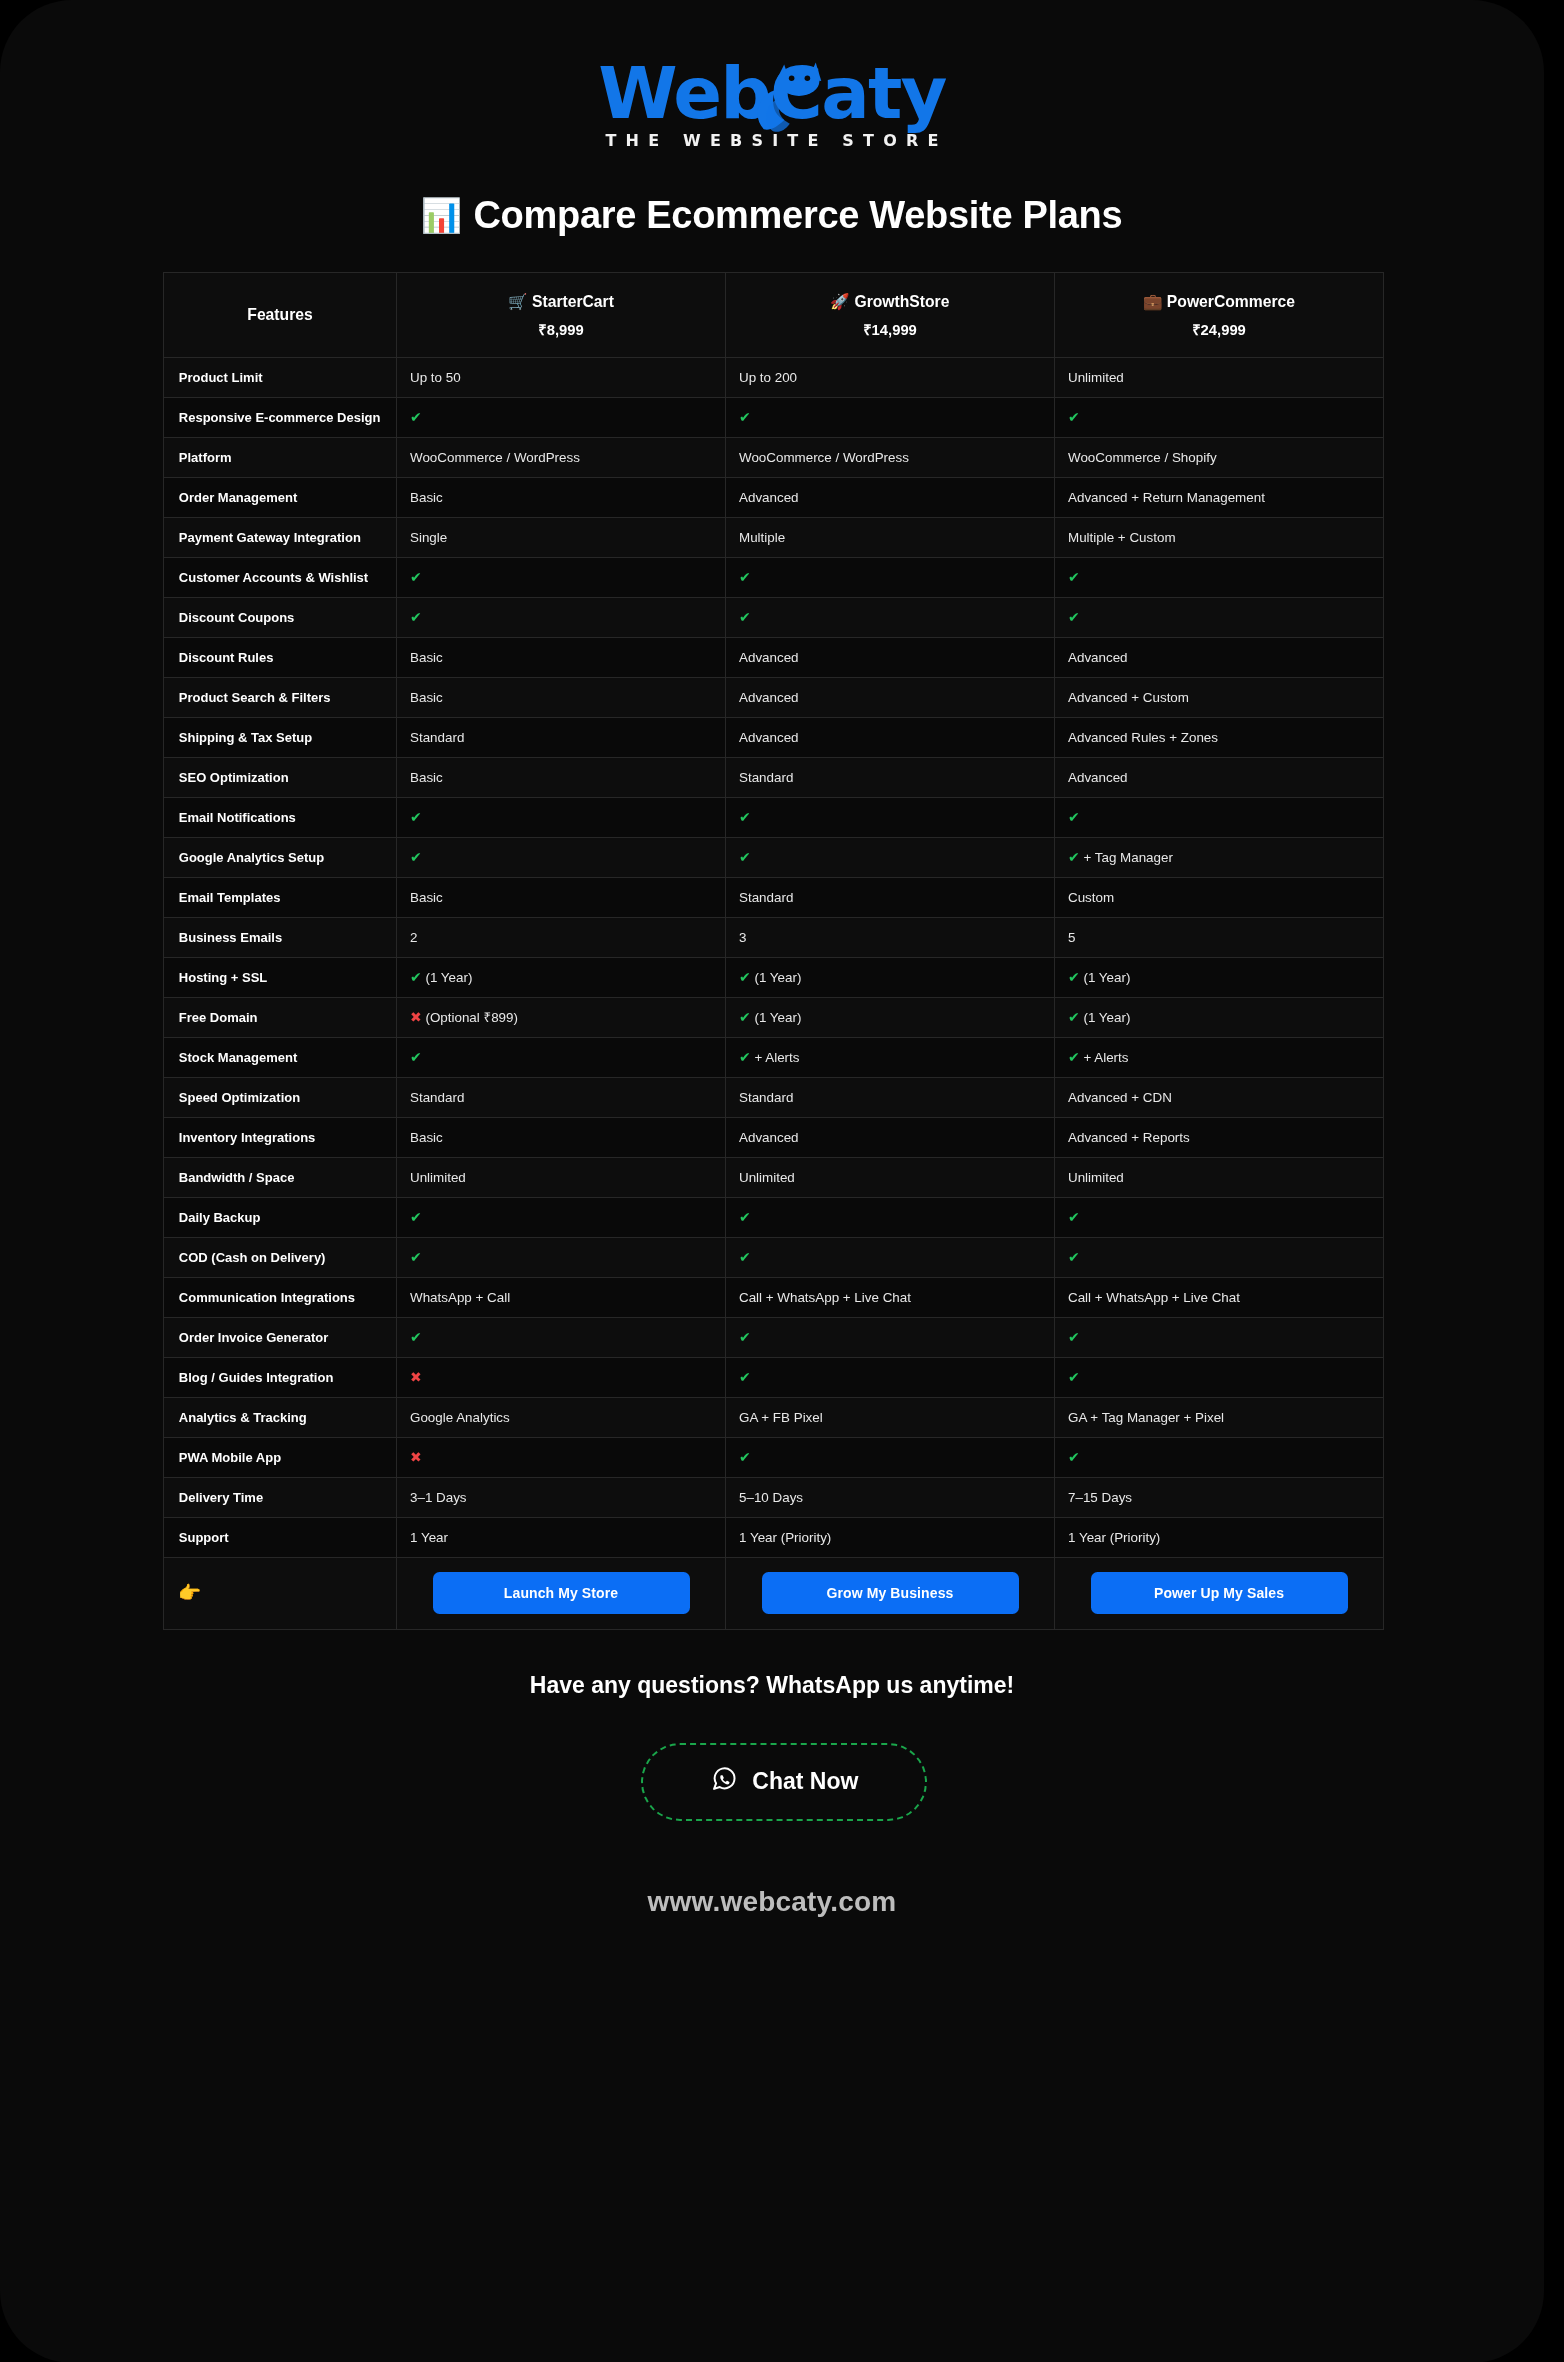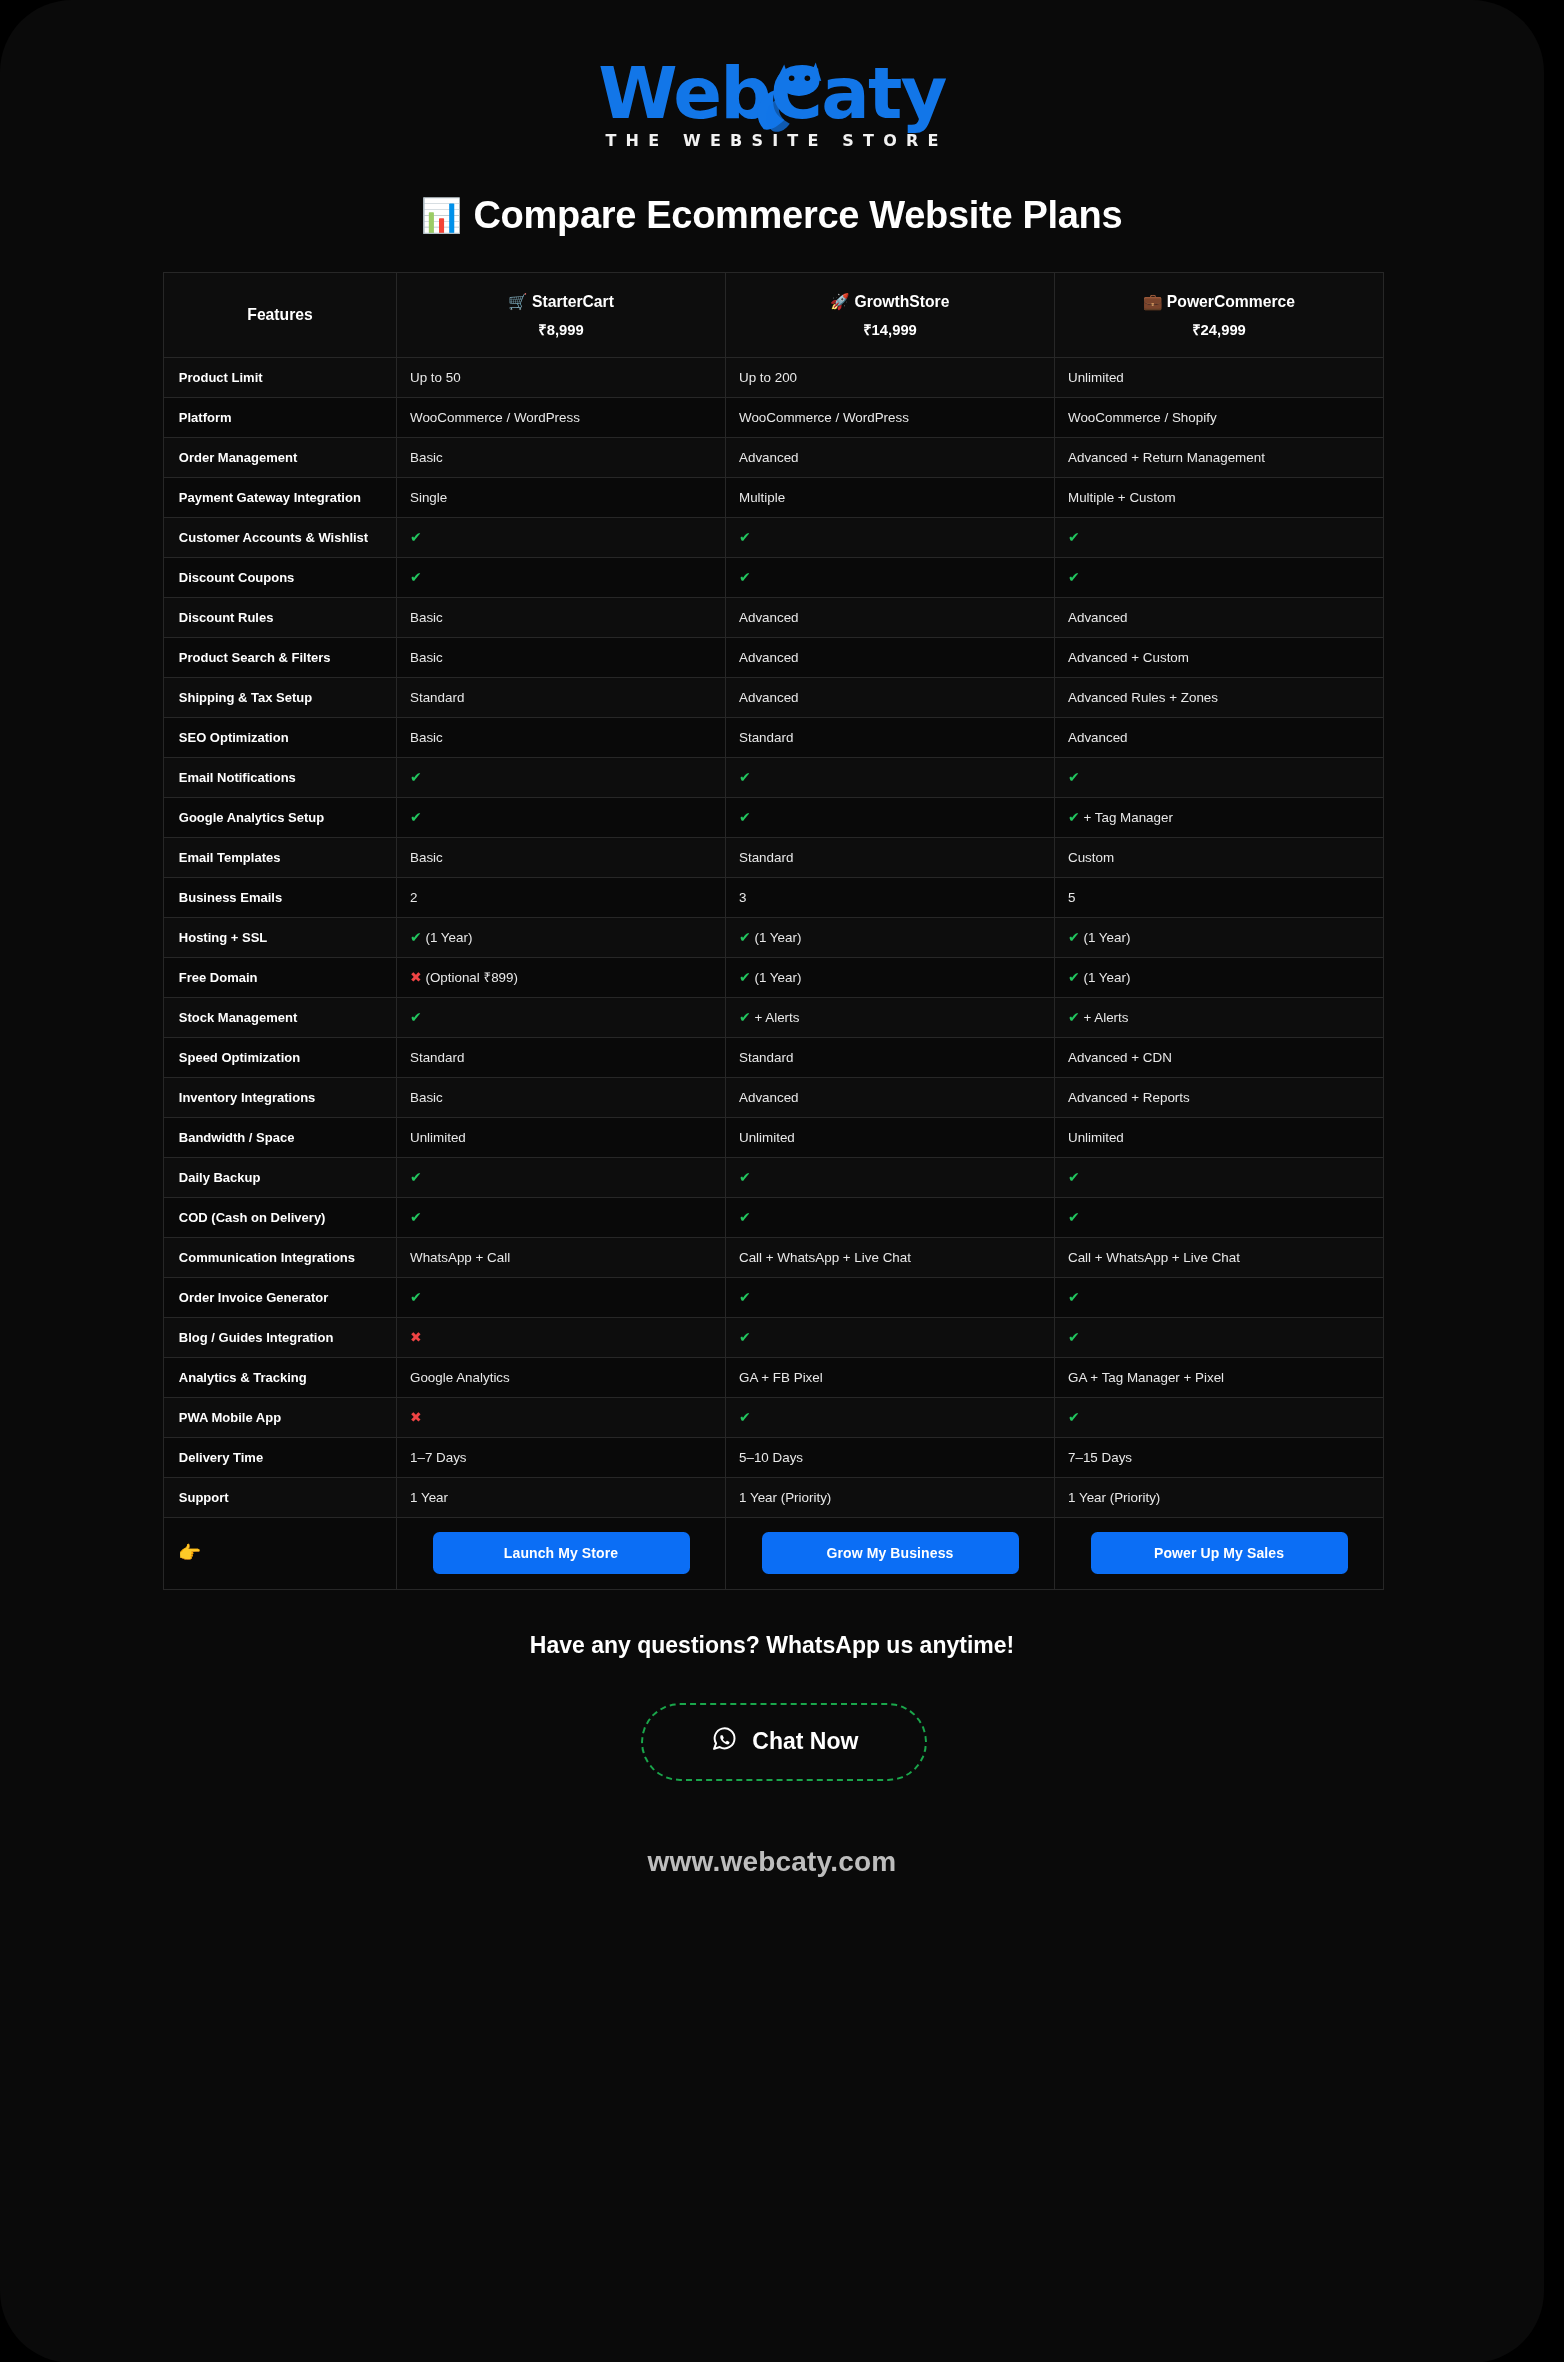--- a/index.html
+++ b/index.html
@@ -271,20 +271,26 @@
         </tr>
       </thead>
       <tbody id="tbody">
           <tr>
             <td class="feat">Product Limit</td>
             <td>Up to 50</td>
             <td>Up to 200</td>
             <td>Unlimited</td>
           </tr>
           <tr>
+            <td class="feat">Responsive E-commerce Design</td>
+            <td><span class="ic ic-yes">✔</span></td>
+            <td><span class="ic ic-yes">✔</span></td>
+            <td><span class="ic ic-yes">✔</span></td>
+          </tr>
+          <tr>
             <td class="feat">Platform</td>
             <td>WooCommerce / WordPress</td>
             <td>WooCommerce / WordPress</td>
             <td>WooCommerce / Shopify</td>
           </tr>
           <tr>
             <td class="feat">Order Management</td>
             <td>Basic</td>
             <td>Advanced</td>
             <td>Advanced + Return Management</td>
@@ -428,21 +434,21 @@
             <td>GA + Tag Manager + Pixel</td>
           </tr>
           <tr>
             <td class="feat">PWA Mobile App</td>
             <td><span class="ic ic-no">✖</span></td>
             <td><span class="ic ic-yes">✔</span></td>
             <td><span class="ic ic-yes">✔</span></td>
           </tr>
           <tr>
             <td class="feat">Delivery Time</td>
-            <td>1–7 Days</td>
+            <td>3–1 Days</td>
             <td>5–10 Days</td>
             <td>7–15 Days</td>
           </tr>
           <tr>
             <td class="feat">Support</td>
             <td>1 Year</td>
             <td>1 Year (Priority)</td>
             <td>1 Year (Priority)</td>
           </tr>
           <tr class="cta-row">

